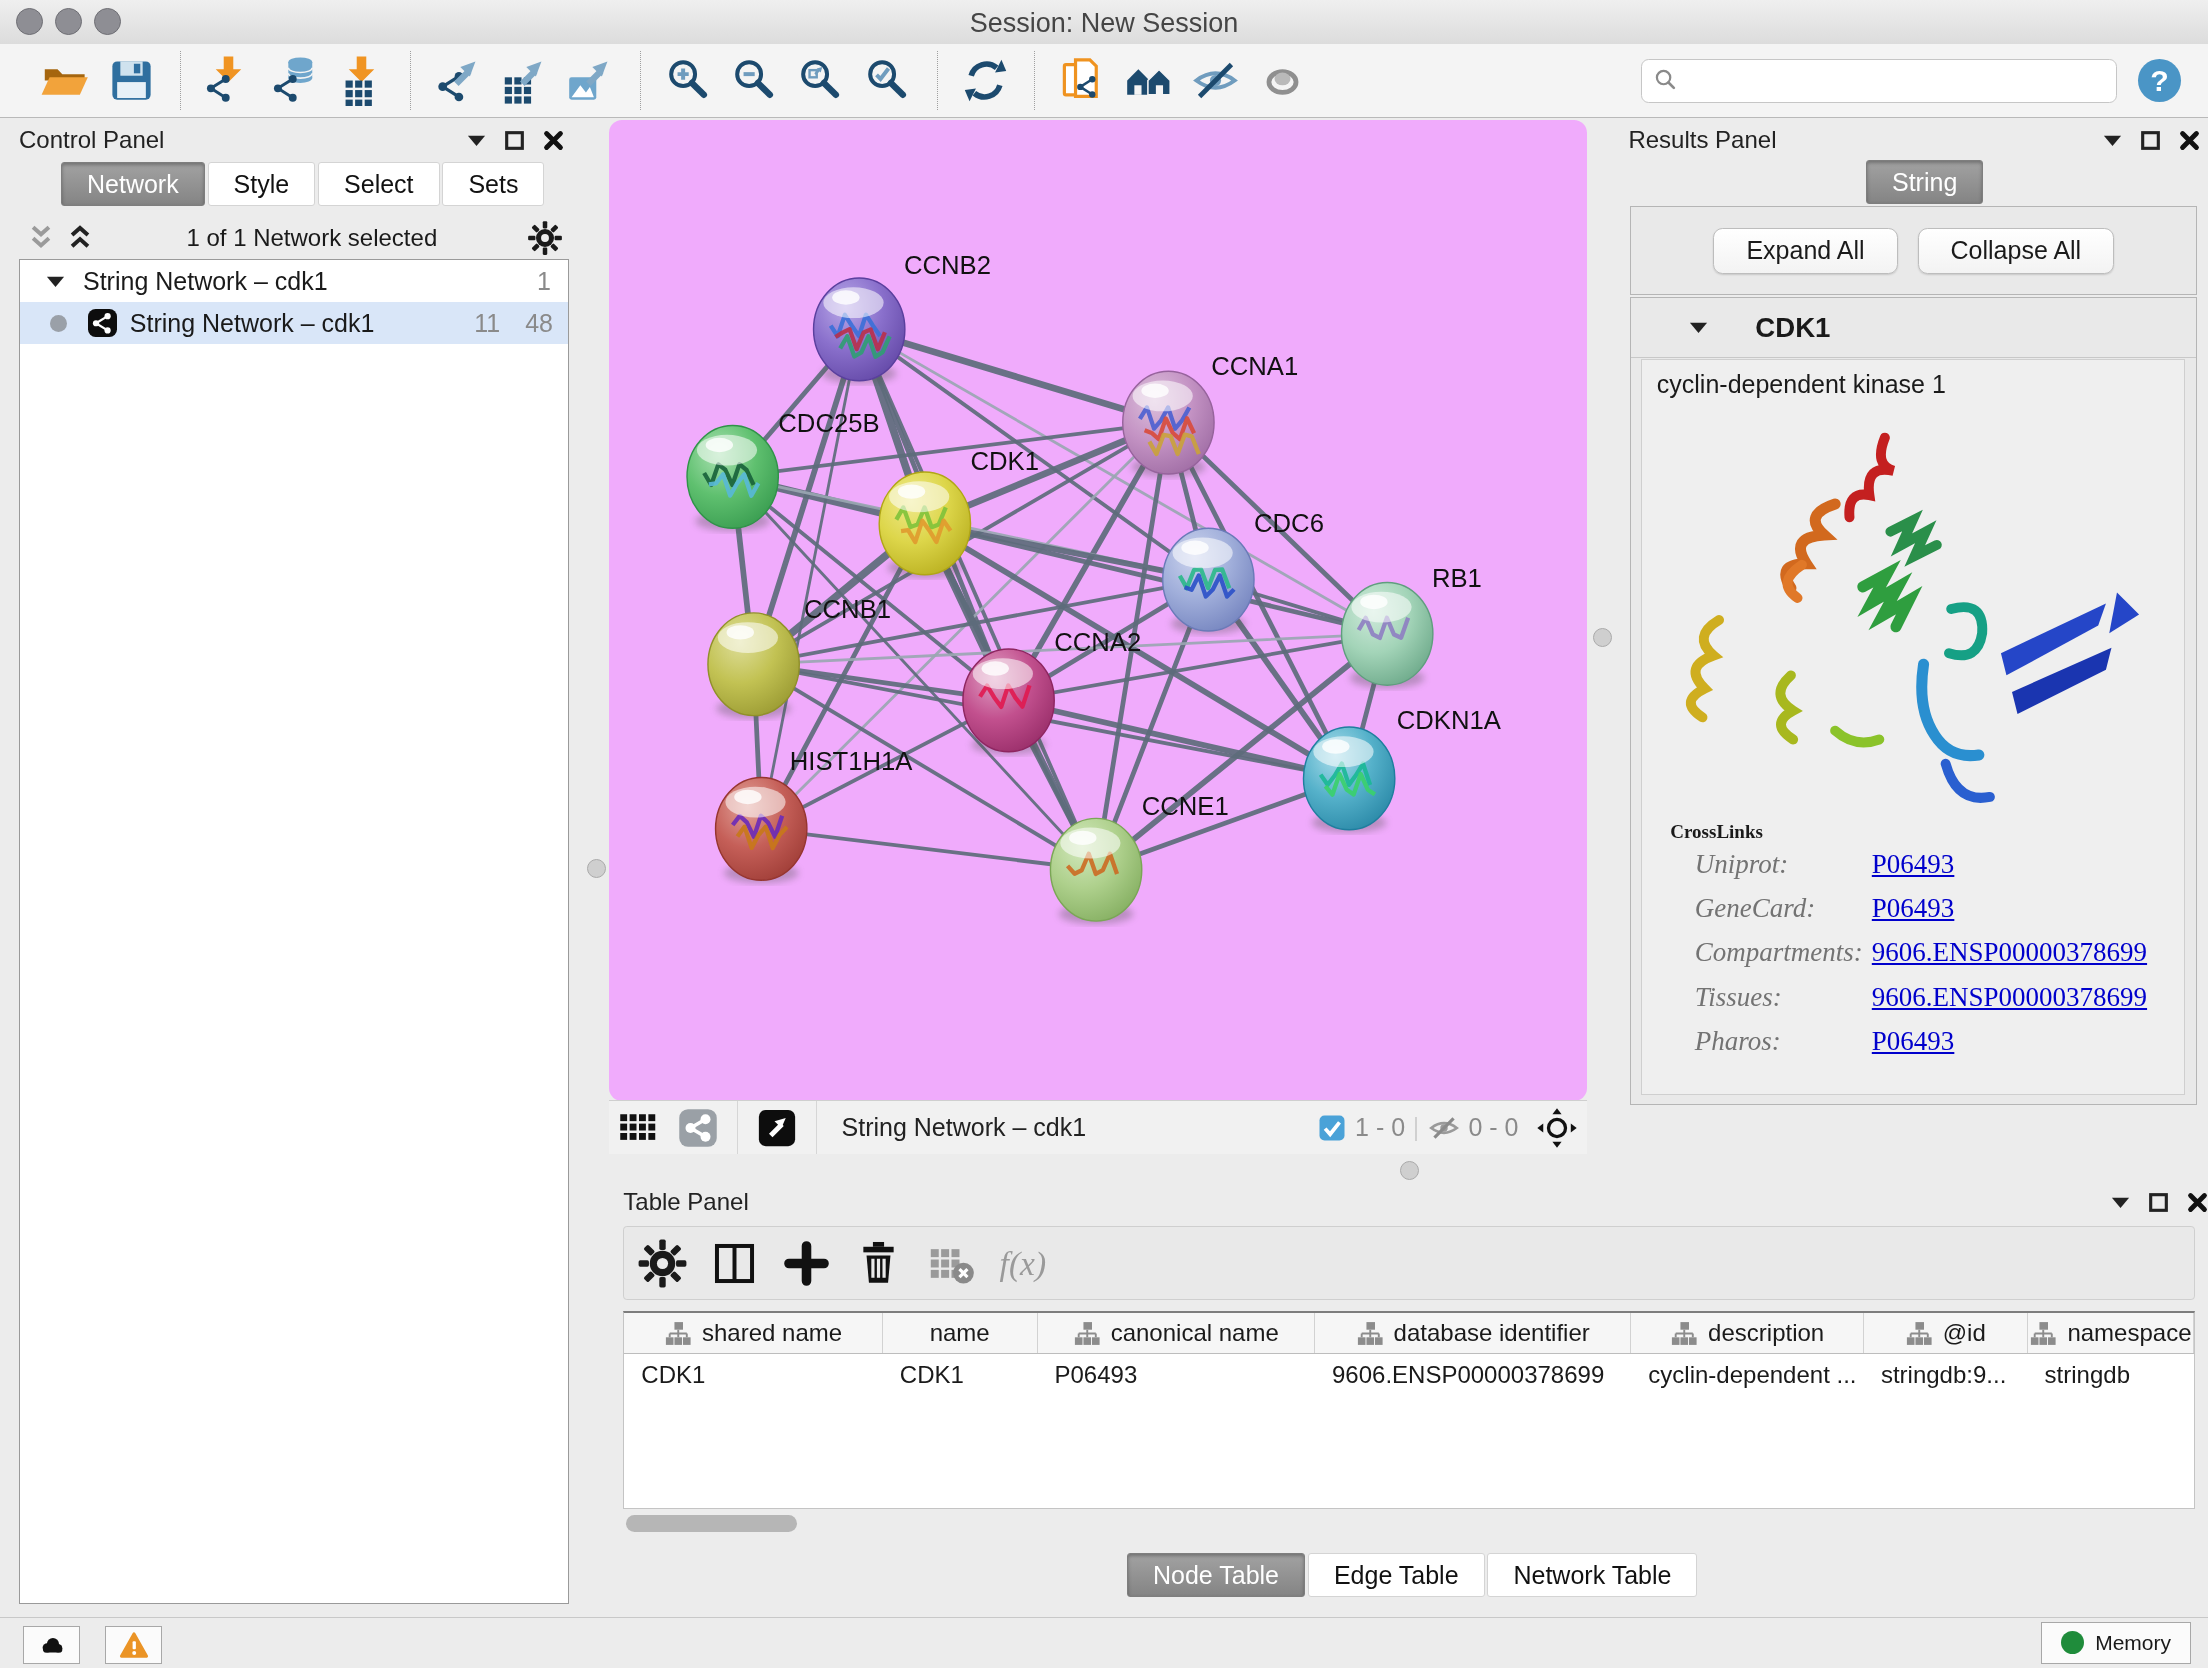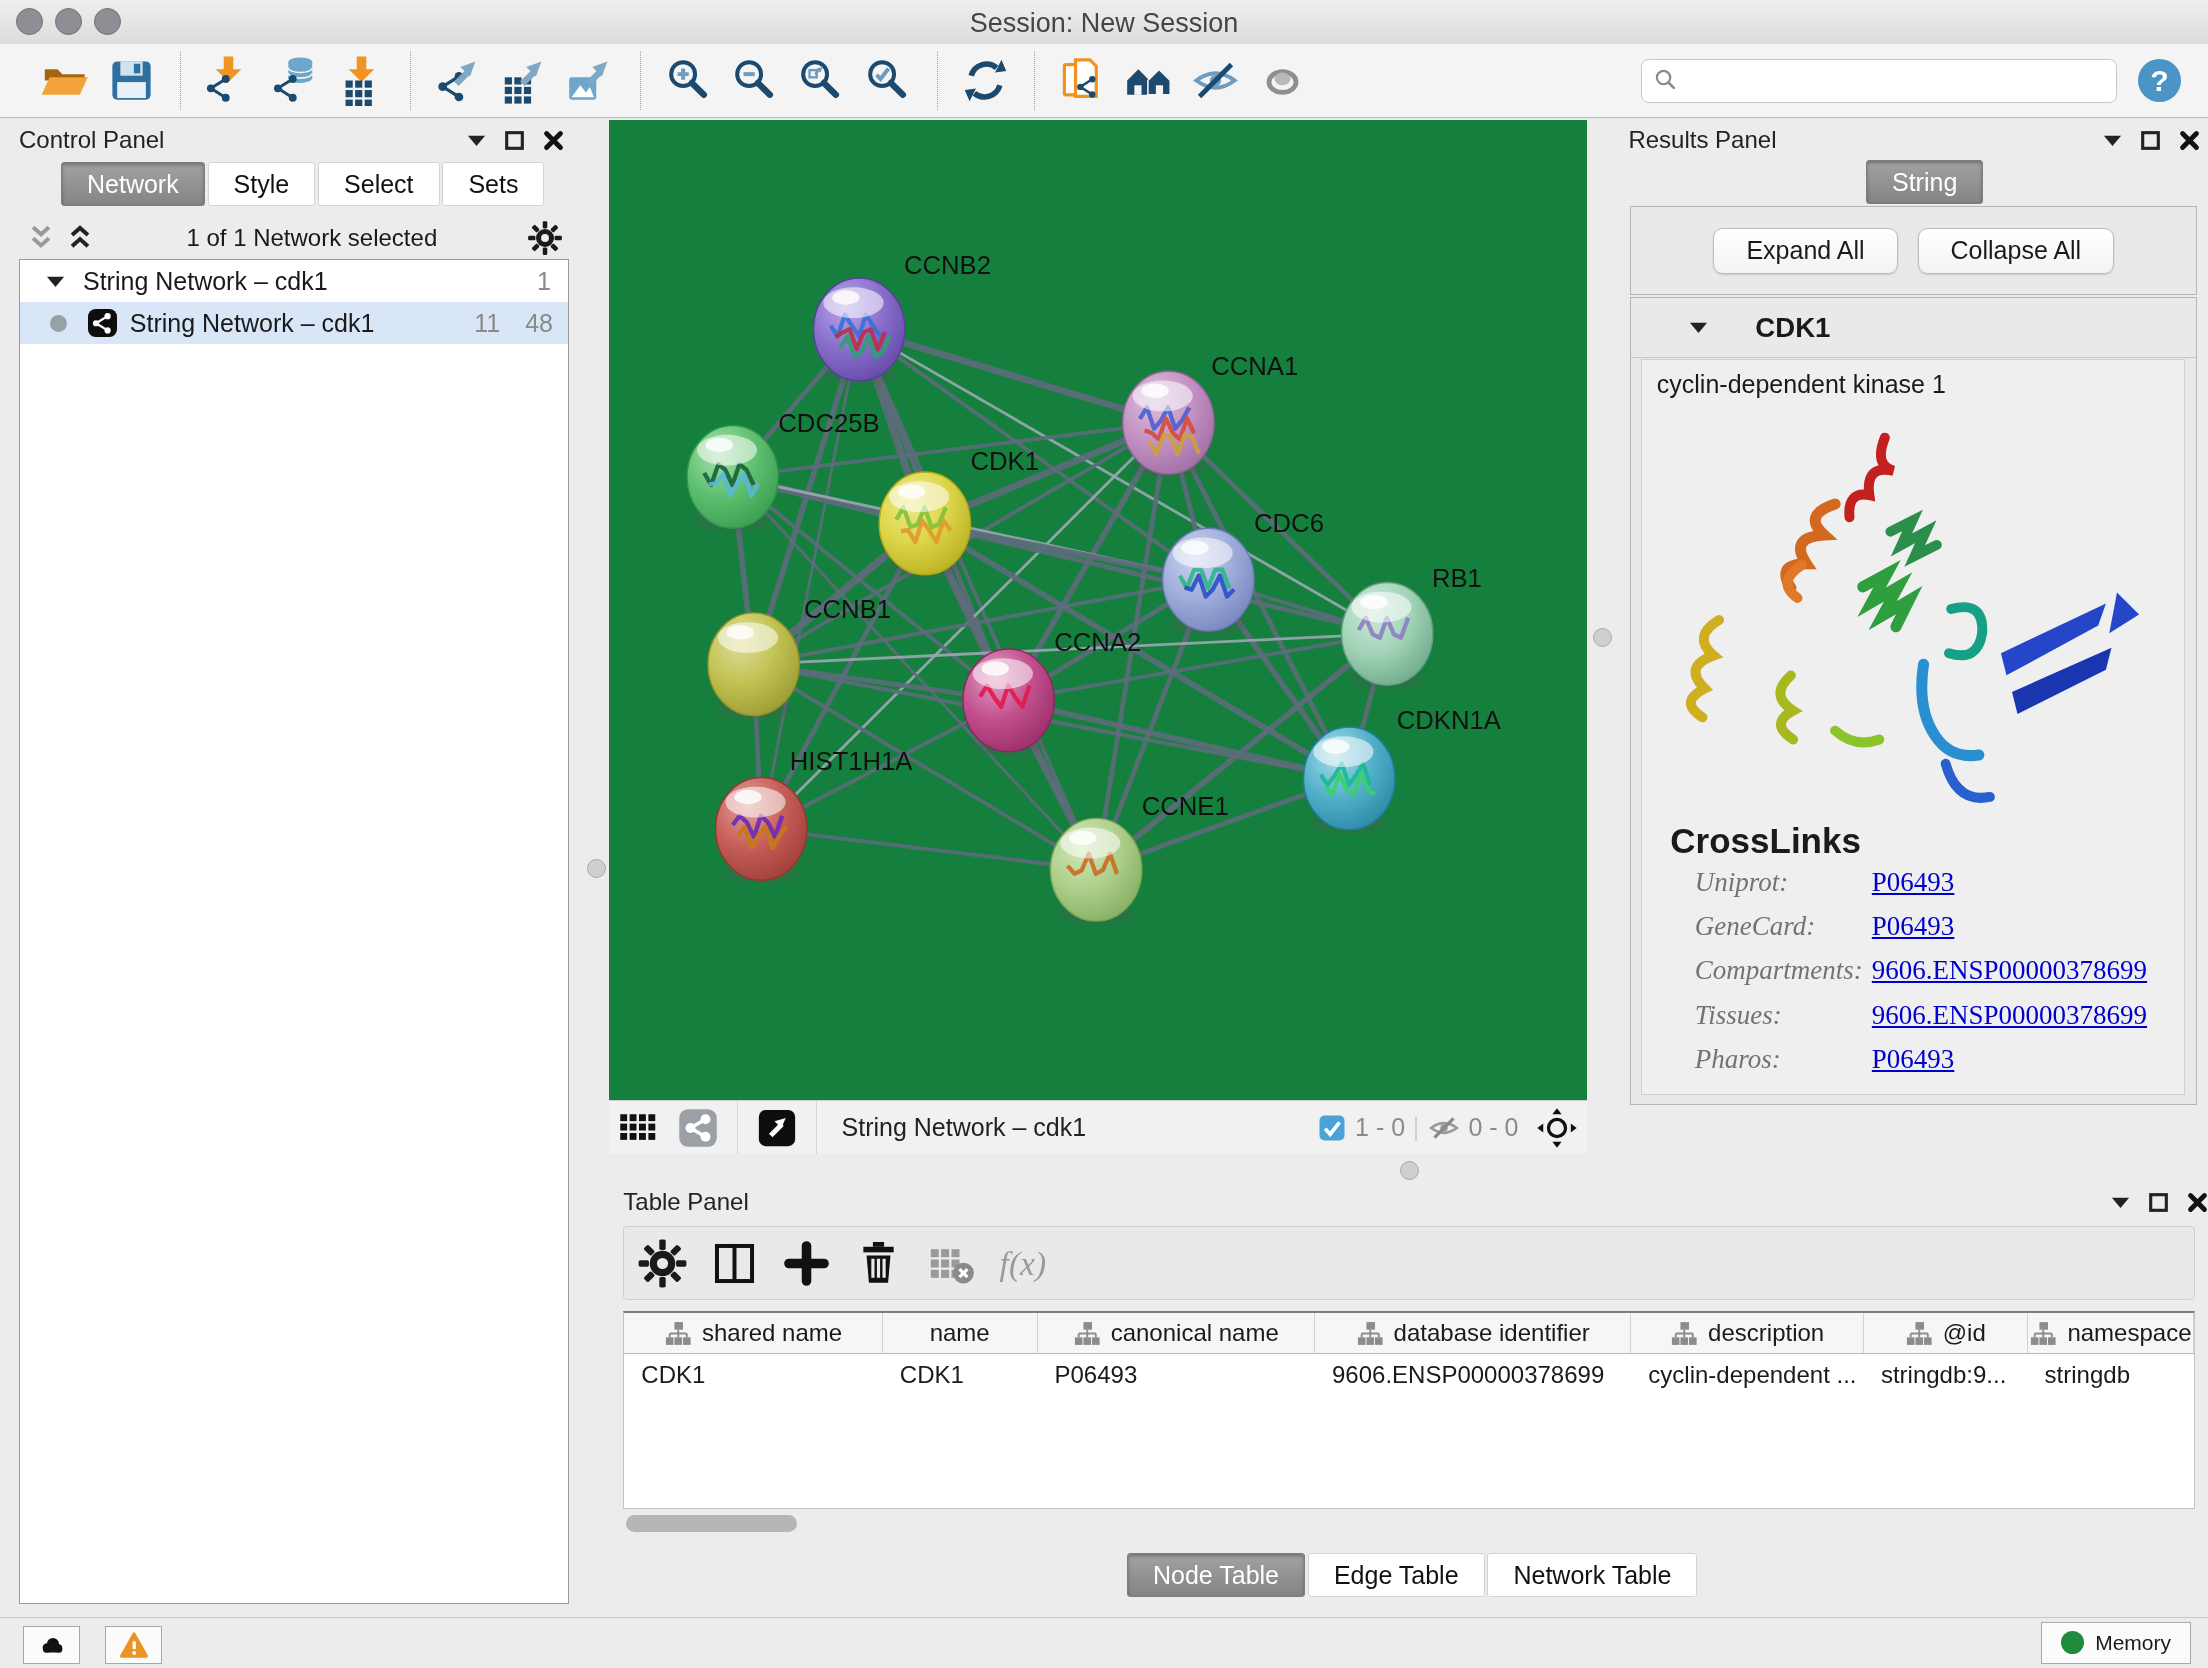--- a/index.html
+++ b/index.html
@@ -36,21 +36,21 @@
   .ctl-tabs{position:absolute;left:61px;top:44px;display:flex;gap:2.9px;}
   .ctl-subbar{position:absolute;left:19px;top:99px;width:552px;height:42px;display:flex;align-items:center;}
   .ctl-subbar svg{width:32px;height:28.5px;}
   .treebox{position:absolute;left:19px;top:141px;width:550px;height:1345px;background:#fff;
     border:1.9px solid #9a9a9a;box-sizing:border-box;}
   .treerow{position:relative;height:42px;display:flex;align-items:center;font-size:25px;}
   .treerow .cnt{color:#8a8a8a;}
   .treerow.sel{background:#d9e6f8;}
   .sharebox{width:28.5px;height:28.5px;border-radius:7.6px;background:#0d0d0d;display:inline-block;}
   
-  .netcanvas{position:absolute;left:609px;top:120px;width:978px;height:981px;background:#15803d;}
+  .netcanvas{position:absolute;left:609px;top:120px;width:978px;height:981px;background:#f0abfc;border-radius:13px;}
   .netcanvas svg{position:absolute;left:0;top:0;}
   .netbar{position:absolute;left:609px;top:1100px;width:978px;height:53px;background:#f1f1f1;
     border-top:1.9px solid #cfcfcf;display:flex;align-items:center;}
   .netbar .nb-ic{width:44px;height:44px;margin:0 7.6px;display:flex;align-items:center;justify-content:center;}
   .netbar .nb-ic svg{width:40px;height:40px;}
   .nb-sep{width:0;height:53px;border-left:1.9px solid #d6d6d6;margin:0 9.5px;}
   .nb-title{font-size:25px;color:#222;margin-left:15px;}
   .nb-counts{display:flex;align-items:center;color:#8a8a8a;font-size:25px;gap:7.6px;}
   .splitdot{position:absolute;width:17px;height:17px;border-radius:50%;background:#cfcfcf;border:1px solid #aaa;}
   
@@ -61,21 +61,21 @@
   .res-btn{height:44px;padding:0 32px;background:linear-gradient(#ffffff,#f3f3f3);border:1px solid #bdbdbd;
     border-radius:9.5px;font-size:25px;display:flex;align-items:center;box-shadow:0 1px 1.9px rgba(0,0,0,.15);}
   .res-box2{position:absolute;left:13.3px;top:179px;width:567px;height:808px;background:#e9e9e9;
     border:1.9px solid #b5b5b5;box-sizing:border-box;}
   .res-entry-hdr{height:59px;display:flex;align-items:center;border-bottom:1px solid #c8c8c8;}
   .res-entry-hdr svg{width:25px;height:25px;margin-left:55px;}
   .res-entry-name{font-size:27.6px;font-weight:bold;margin-left:44px;}
   .res-inner{position:absolute;left:9.5px;top:61px;width:544px;height:736px;background:#efefef;
     border:1px solid #cfcfcf;box-sizing:border-box;}
   .res-desc{font-size:25px;margin:9.5px 0 0 15px;}
-  .xl-title{font-family:Liberation Sans, sans-serif;font-size:35px;font-weight:bold;margin:7.6px 0 5.7px 28.5px;}
+  .xl-title{font-family:Liberation Serif, serif;font-size:19px;font-weight:bold;margin:7.6px 0 5.7px 28.5px;}
   .xl-row{display:flex;font-family:"Liberation Serif",serif;font-size:27px;margin:0 0 13.3px 53px;}
   .xl-label{width:177px;color:#737373;font-style:italic;}
   .xl-link{color:#0000cc;text-decoration:underline;}
   
   .tablepanel{position:absolute;left:609px;top:1184px;width:1600px;height:433px;background:#ececec;}
   .tp-toolbar{position:absolute;left:14.3px;top:42px;width:1572px;height:74px;background:#e9e9e9;
     border:1.9px solid #cfcfcf;border-radius:3.8px;box-sizing:border-box;display:flex;align-items:center;padding-left:2px;}
   .tp-toolbar .tb-btn{margin:0 8.6px;}
   .tbl{position:absolute;left:14.3px;top:127px;width:1572px;height:198px;background:#fff;
     border:1px solid #c4c4c4;border-top:2.9px solid #7d7d7d;box-sizing:border-box;overflow:hidden;}

